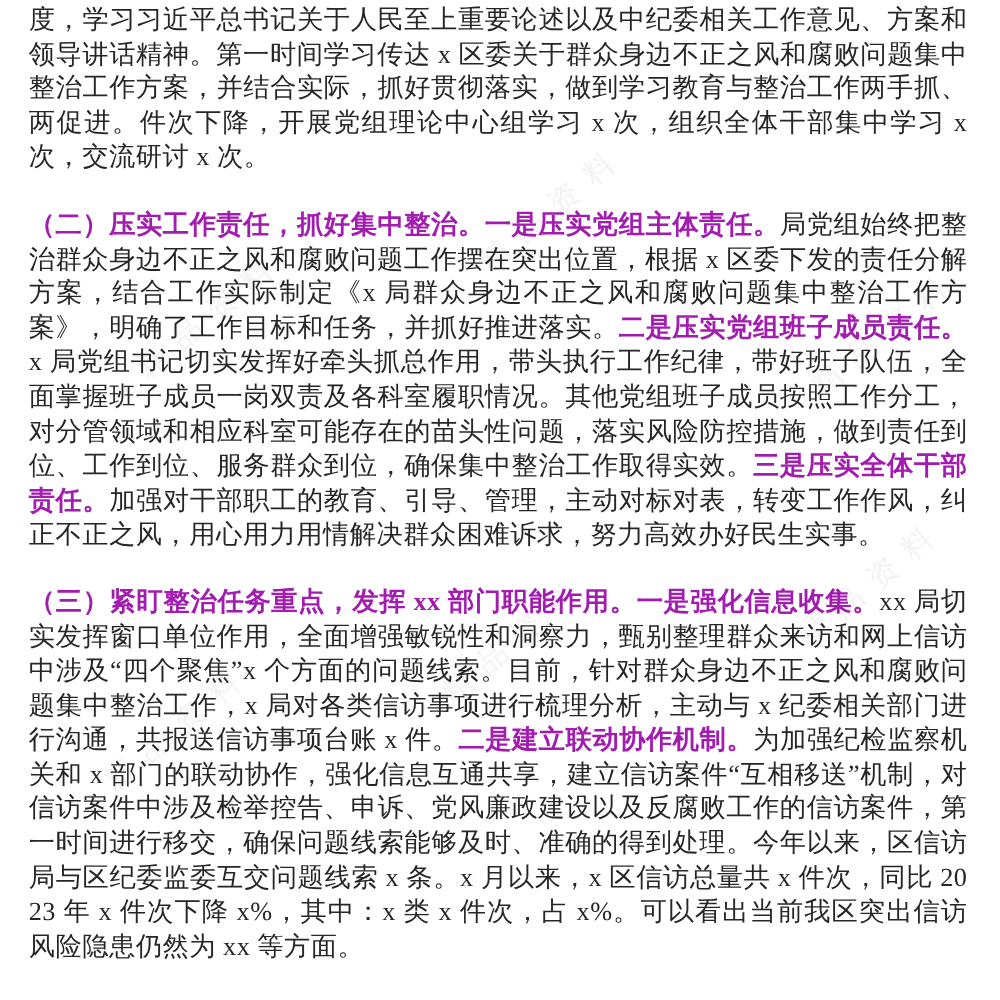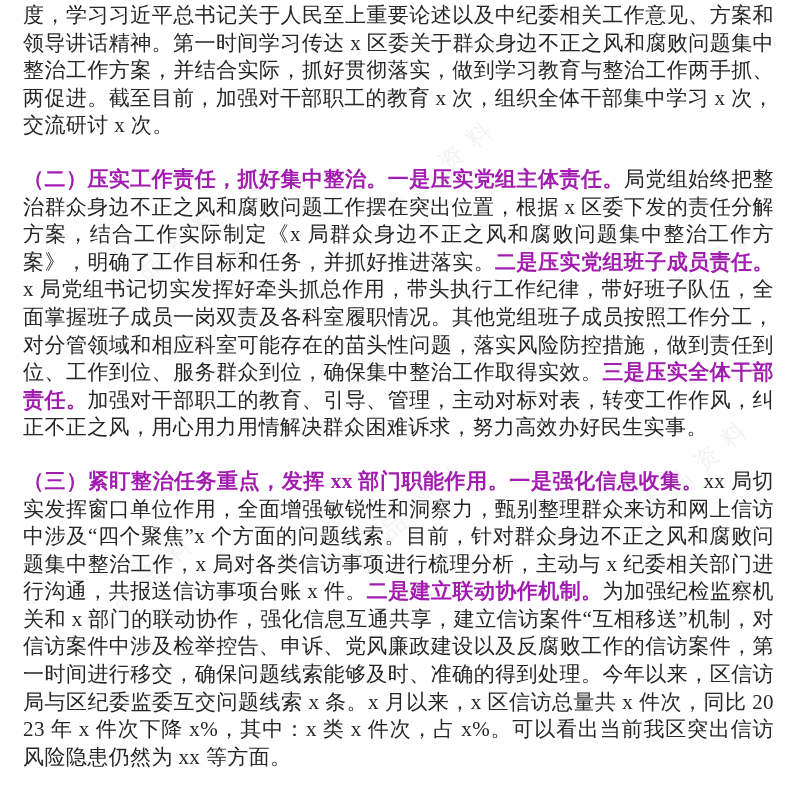--- a/index.html
+++ b/index.html
@@ -78,18 +78,18 @@
   <div class="watermark-layer">
     <span class="wm wm1">精品资料</span>
     <span class="wm wm2">精品资料</span>
     <span class="wm wm3">精品资料</span>
     <span class="wm wm4">精品资料</span>
     <span class="wm wm5">精品资料</span>
     <span class="wm wm6">精品资料</span>
   </div>
 
   <div class="doc" id="doc">
-      <p class="para"><span class="run-regular">度，学习习近平总书记关于人民至上重要论述以及中纪委相关工作意见、方案和领导讲话精神。第一时间学习传达 x 区委关于群众身边不正之风和腐败问题集中整治工作方案，并结合实际，抓好贯彻落实，做到学习教育与整治工作两手抓、两促进。截至目前，加强对干部职工的教育 x 次，组织全体干部集中学习 x 次，交流研讨 x 次。</span></p>
+      <p class="para"><span class="run-regular">度，学习习近平总书记关于人民至上重要论述以及中纪委相关工作意见、方案和领导讲话精神。第一时间学习传达 x 区委关于群众身边不正之风和腐败问题集中整治工作方案，并结合实际，抓好贯彻落实，做到学习教育与整治工作两手抓、两促进。件次下降，开展党组理论中心组学习 x 次，组织全体干部集中学习 x 次，交流研讨 x 次。</span></p>
       <p class="para"><span class="run-bold">（二）压实工作责任，抓好集中整治。一是压实党组主体责任。</span><span class="run-regular">局党组始终把整治群众身边不正之风和腐败问题工作摆在突出位置，根据 x 区委下发的责任分解方案，结合工作实际制定《x 局群众身边不正之风和腐败问题集中整治工作方案》，明确了工作目标和任务，并抓好推进落实。</span><span class="run-bold">二是压实党组班子成员责任。</span><span class="run-regular">x 局党组书记切实发挥好牵头抓总作用，带头执行工作纪律，带好班子队伍，全面掌握班子成员一岗双责及各科室履职情况。其他党组班子成员按照工作分工，对分管领域和相应科室可能存在的苗头性问题，落实风险防控措施，做到责任到位、工作到位、服务群众到位，确保集中整治工作取得实效。</span><span class="run-bold">三是压实全体干部责任。</span><span class="run-regular">加强对干部职工的教育、引导、管理，主动对标对表，转变工作作风，纠正不正之风，用心用力用情解决群众困难诉求，努力高效办好民生实事。</span></p>
       <p class="para"><span class="run-bold">（三）紧盯整治任务重点，发挥 xx 部门职能作用。一是强化信息收集。</span><span class="run-regular">xx 局切实发挥窗口单位作用，全面增强敏锐性和洞察力，甄别整理群众来访和网上信访中涉及“四个聚焦”x 个方面的问题线索。目前，针对群众身边不正之风和腐败问题集中整治工作，x 局对各类信访事项进行梳理分析，主动与 x 纪委相关部门进行沟通，共报送信访事项台账 x 件。</span><span class="run-bold">二是建立联动协作机制。</span><span class="run-regular">为加强纪检监察机关和 x 部门的联动协作，强化信息互通共享，建立信访案件“互相移送”机制，对信访案件中涉及检举控告、申诉、党风廉政建设以及反腐败工作的信访案件，第一时间进行移交，确保问题线索能够及时、准确的得到处理。今年以来，区信访局与区纪委监委互交问题线索 x 条。x 月以来，x 区信访总量共 x 件次，同比 2023 年 x 件次下降 x%，其中：x 类 x 件次，占 x%。可以看出当前我区突出信访风险隐患仍然为 xx 等方面。</span></p>
     </div>
 
 </div>
 
 </body></html>

